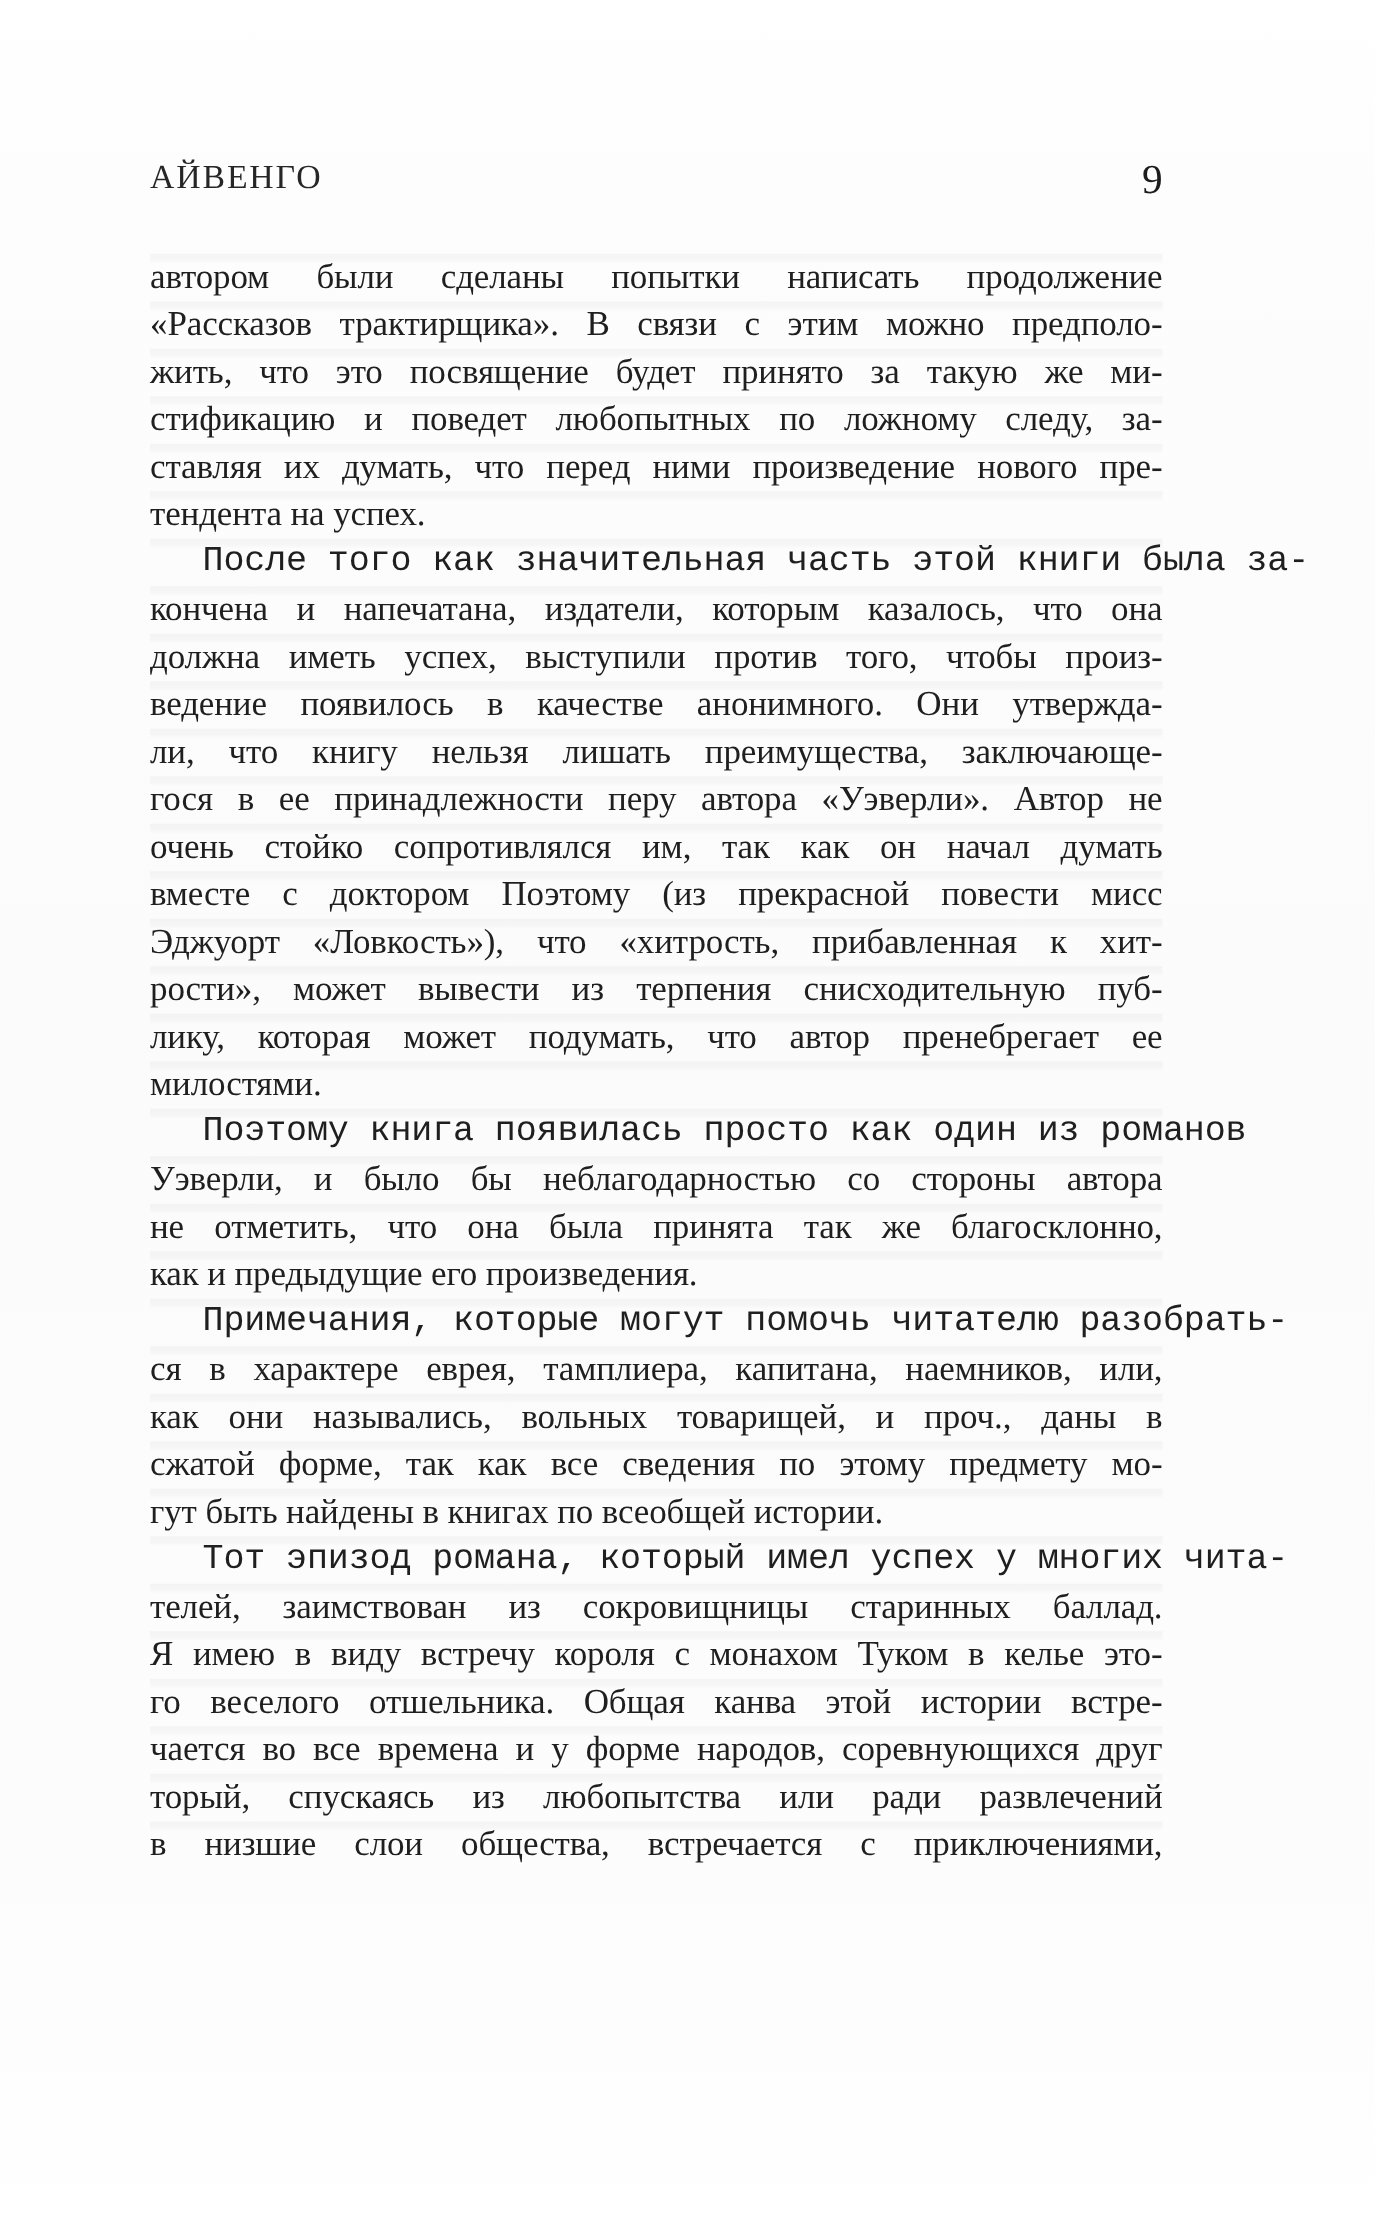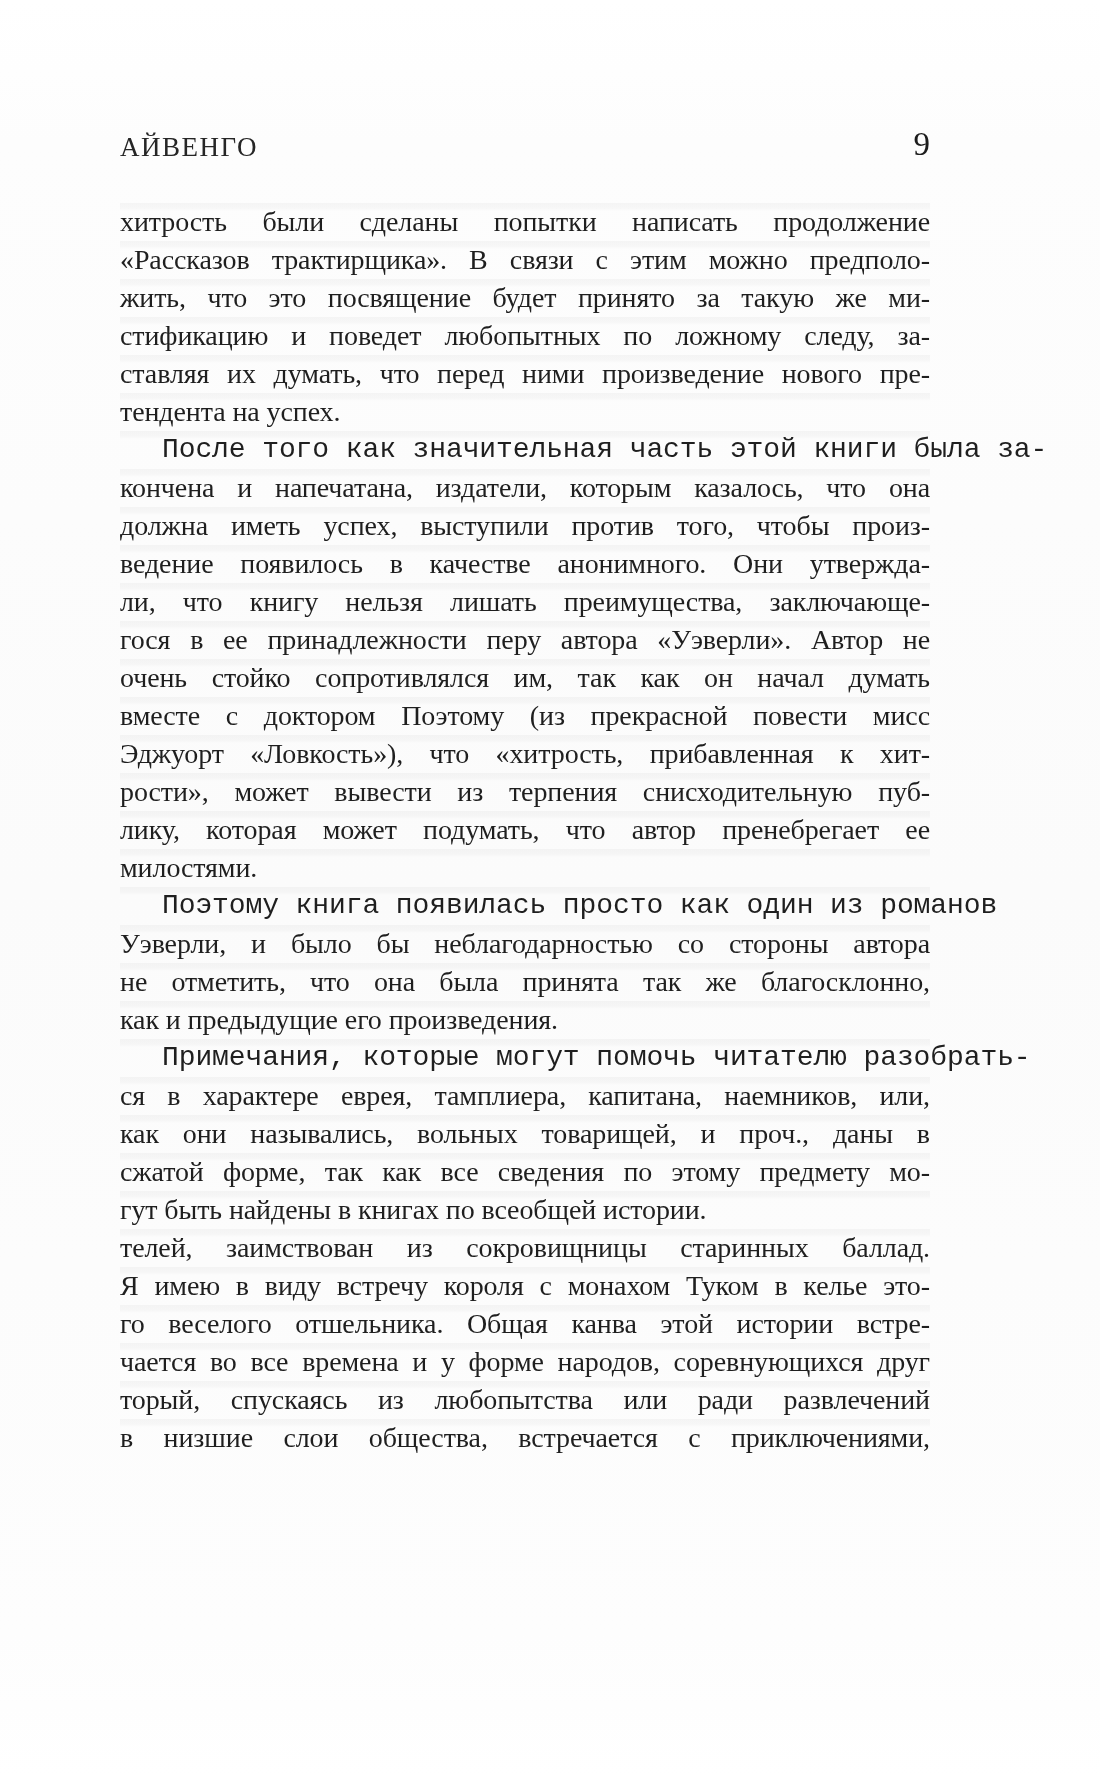--- a/index.html
+++ b/index.html
@@ -16,21 +16,21 @@
     color: #1f1f1f;
     overflow: hidden;
   }
   .header-row {
     position: absolute;
     left: 120px;
     top: 126px;
     width: 810px;
     display: flex;
     justify-content: space-between;
-    align-items: flex-end;
+    align-items: flex-start;
   }
   .running-title {
     font-size: 27px;
     letter-spacing: 1.5px;
     color: #262626;
   }
   .page-number {
     font-size: 33px;
     color: #1c1c1c;
   }
@@ -66,21 +66,21 @@
 <body>
 
 <div class="page">
   <div class="header-row">
     <span class="running-title">АЙВЕНГО</span>
     <span class="page-number">9</span>
   </div>
 
   <div class="body-text">
       <div class="paragraph">
-        <div class="line">хитрость были сделаны попытки написать продолжение</div>
+        <div class="line">автором были сделаны попытки написать продолжение</div>
         <div class="line">«Рассказов трактирщика». В связи с этим можно предполо-</div>
         <div class="line">жить, что это посвящение будет принято за такую же ми-</div>
         <div class="line">стификацию и поведет любопытных по ложному следу, за-</div>
         <div class="line">ставляя их думать, что перед ними произведение нового пре-</div>
         <div class="line end">тендента на успех.</div>
       </div>
       <div class="paragraph">
         <div class="line indent">После того как значительная часть этой книги была за-</div>
         <div class="line">кончена и напечатана, издатели, которым казалось, что она</div>
         <div class="line">должна иметь успех, выступили против того, чтобы произ-</div>
@@ -101,20 +101,21 @@
         <div class="line end">как и предыдущие его произведения.</div>
       </div>
       <div class="paragraph">
         <div class="line indent">Примечания, которые могут помочь читателю разобрать-</div>
         <div class="line">ся в характере еврея, тамплиера, капитана, наемников, или,</div>
         <div class="line">как они назывались, вольных товарищей, и проч., даны в</div>
         <div class="line">сжатой форме, так как все сведения по этому предмету мо-</div>
         <div class="line end">гут быть найдены в книгах по всеобщей истории.</div>
       </div>
       <div class="paragraph">
+        <div class="line indent">Тот эпизод романа, который имел успех у многих чита-</div>
         <div class="line">телей, заимствован из сокровищницы старинных баллад.</div>
         <div class="line">Я имею в виду встречу короля с монахом Туком в келье это-</div>
         <div class="line">го веселого отшельника. Общая канва этой истории встре-</div>
         <div class="line">чается во все времена и у форме народов, соревнующихся друг</div>
         <div class="line">торый, спускаясь из любопытства или ради развлечений</div>
         <div class="line">в низшие слои общества, встречается с приключениями,</div>
       </div>
     </div>
 </div>
 

